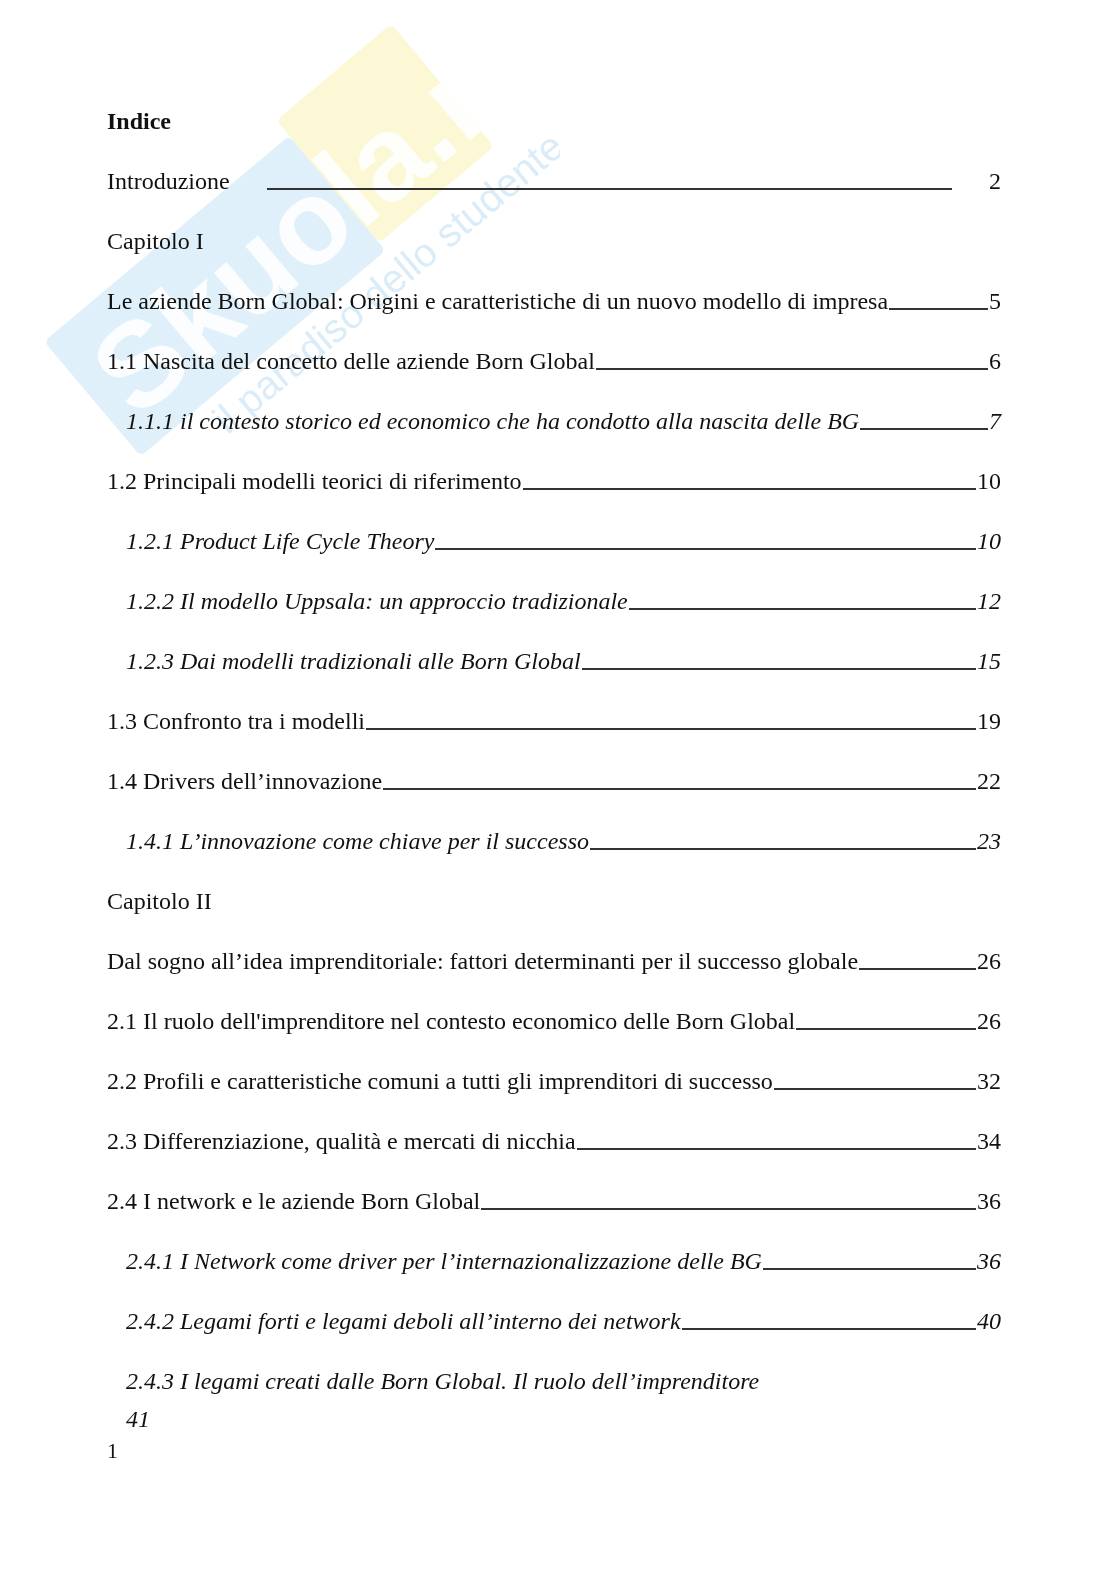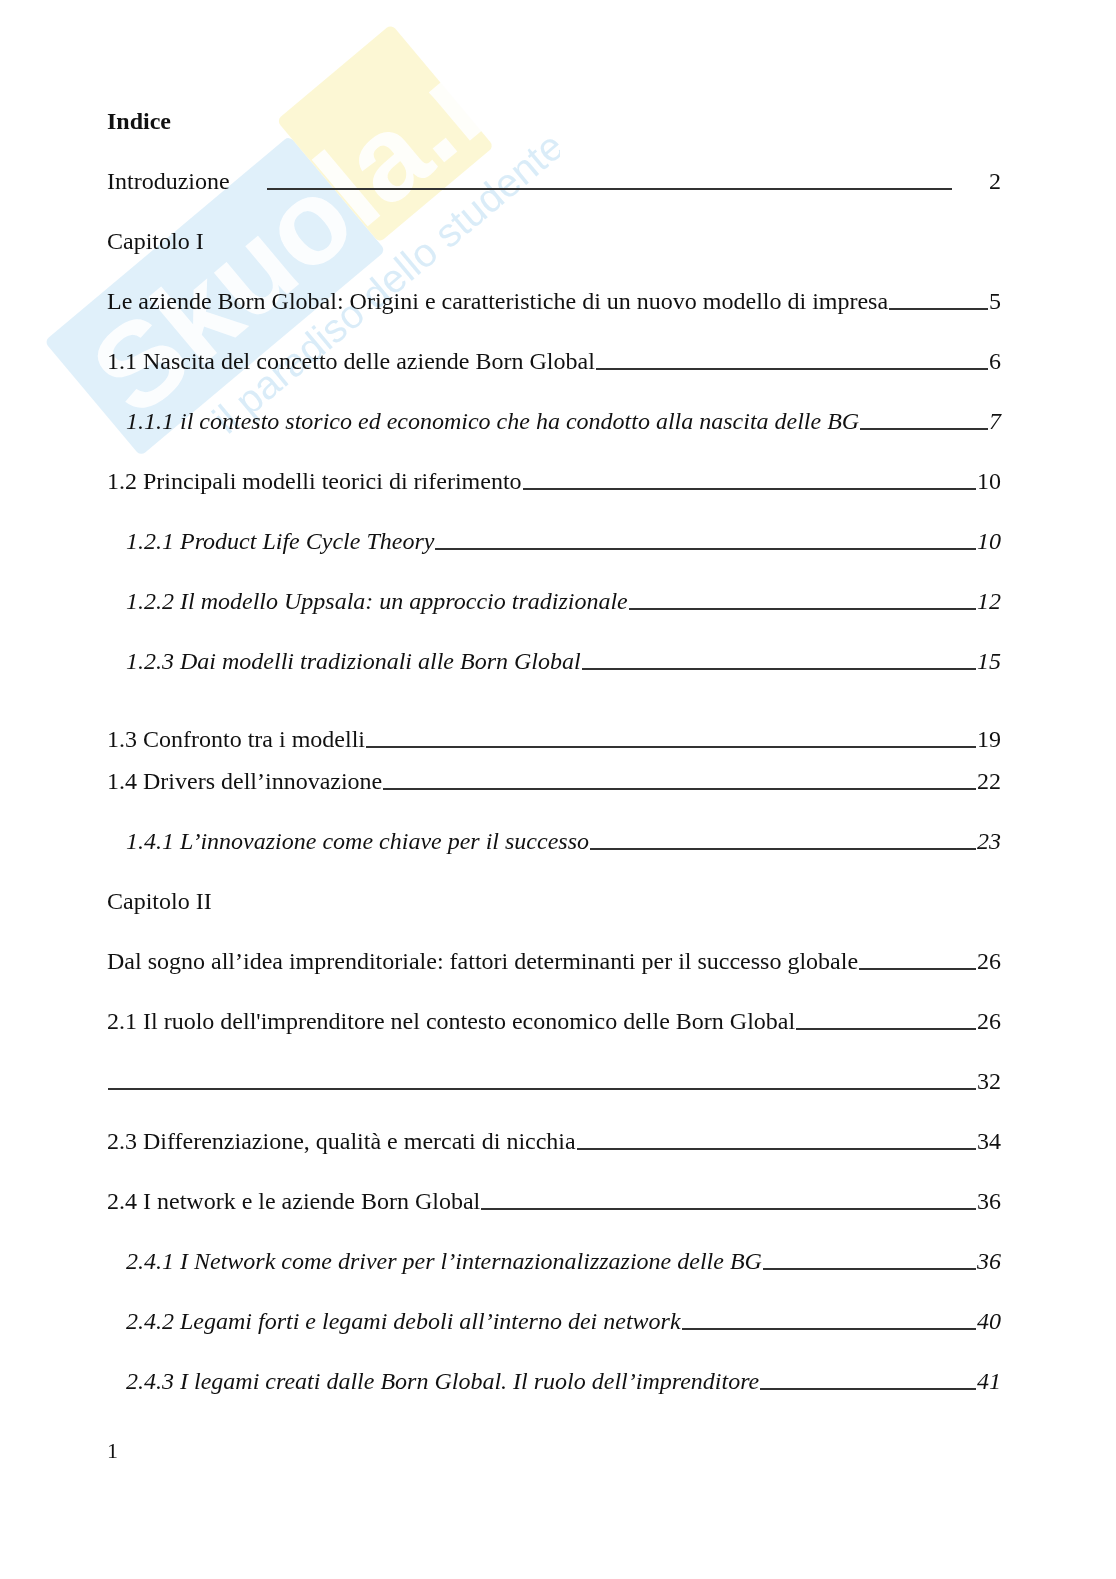--- a/index.html
+++ b/index.html
@@ -133,21 +133,21 @@
       <div class="toc-row indent" style="top: 586px;">
         <span class="toc-label">1.2.2 Il modello Uppsala: un approccio tradizionale</span>
         <span class="toc-leader"></span>
         <span class="toc-page">12</span>
       </div>
       <div class="toc-row indent" style="top: 646px; justify-content: flex-end;">
         <span class="toc-label">1.2.3 Dai modelli tradizionali alle Born Global</span>
         <span class="toc-leader"></span>
         <span class="toc-page">15</span>
       </div>
-      <div class="toc-row" style="top: 724px; align-items: flex-end;">
+      <div class="toc-row" style="top: 706px; align-items: flex-end;">
         <span class="toc-label">1.3 Confronto tra i modelli</span>
         <span class="toc-leader"></span>
         <span class="toc-page">19</span>
       </div>
       <div class="toc-row" style="top: 766px;">
         <span class="toc-label">1.4 Drivers dell’innovazione</span>
         <span class="toc-leader"></span>
         <span class="toc-page">22</span>
       </div>
       <div class="toc-row indent" style="top: 826px;">
@@ -162,20 +162,21 @@
         <span class="toc-label">Dal sogno all’idea imprenditoriale: fattori determinanti per il successo globale</span>
         <span class="toc-leader"></span>
         <span class="toc-page">26</span>
       </div>
       <div class="toc-row" style="top: 1006px;">
         <span class="toc-label">2.1 Il ruolo dell'imprenditore nel contesto economico delle Born Global</span>
         <span class="toc-leader"></span>
         <span class="toc-page">26</span>
       </div>
       <div class="toc-row" style="top: 1066px;">
+        <span class="toc-label">2.2 Profili e caratteristiche comuni a tutti gli imprenditori di successo</span>
         <span class="toc-leader"></span>
         <span class="toc-page">32</span>
       </div>
       <div class="toc-row" style="top: 1126px;">
         <span class="toc-label">2.3 Differenziazione, qualità e mercati di nicchia</span>
         <span class="toc-leader"></span>
         <span class="toc-page">34</span>
       </div>
       <div class="toc-row" style="top: 1186px;">
         <span class="toc-label">2.4 I network e le aziende Born Global</span>
@@ -185,20 +186,20 @@
       <div class="toc-row indent" style="top: 1246px; align-items: flex-end;">
         <span class="toc-label">2.4.1 I Network come driver per l’internazionalizzazione delle BG</span>
         <span class="toc-leader"></span>
         <span class="toc-page">36</span>
       </div>
       <div class="toc-row indent" style="top: 1306px;">
         <span class="toc-label">2.4.2 Legami forti e legami deboli all’interno dei network</span>
         <span class="toc-leader"></span>
         <span class="toc-page">40</span>
       </div>
-      <div class="toc-row indent" style="top: 1366px;">
+      <div class="toc-row indent" style="top: 1366px; flex-direction: column;">
         <span class="toc-label">2.4.3 I legami creati dalle Born Global. Il ruolo dell’imprenditore</span>
         <span class="toc-leader"></span>
         <span class="toc-page">41</span>
       </div>
     </div>
   <div class="footer-page">1</div>
 </div>
 
 </body></html>

